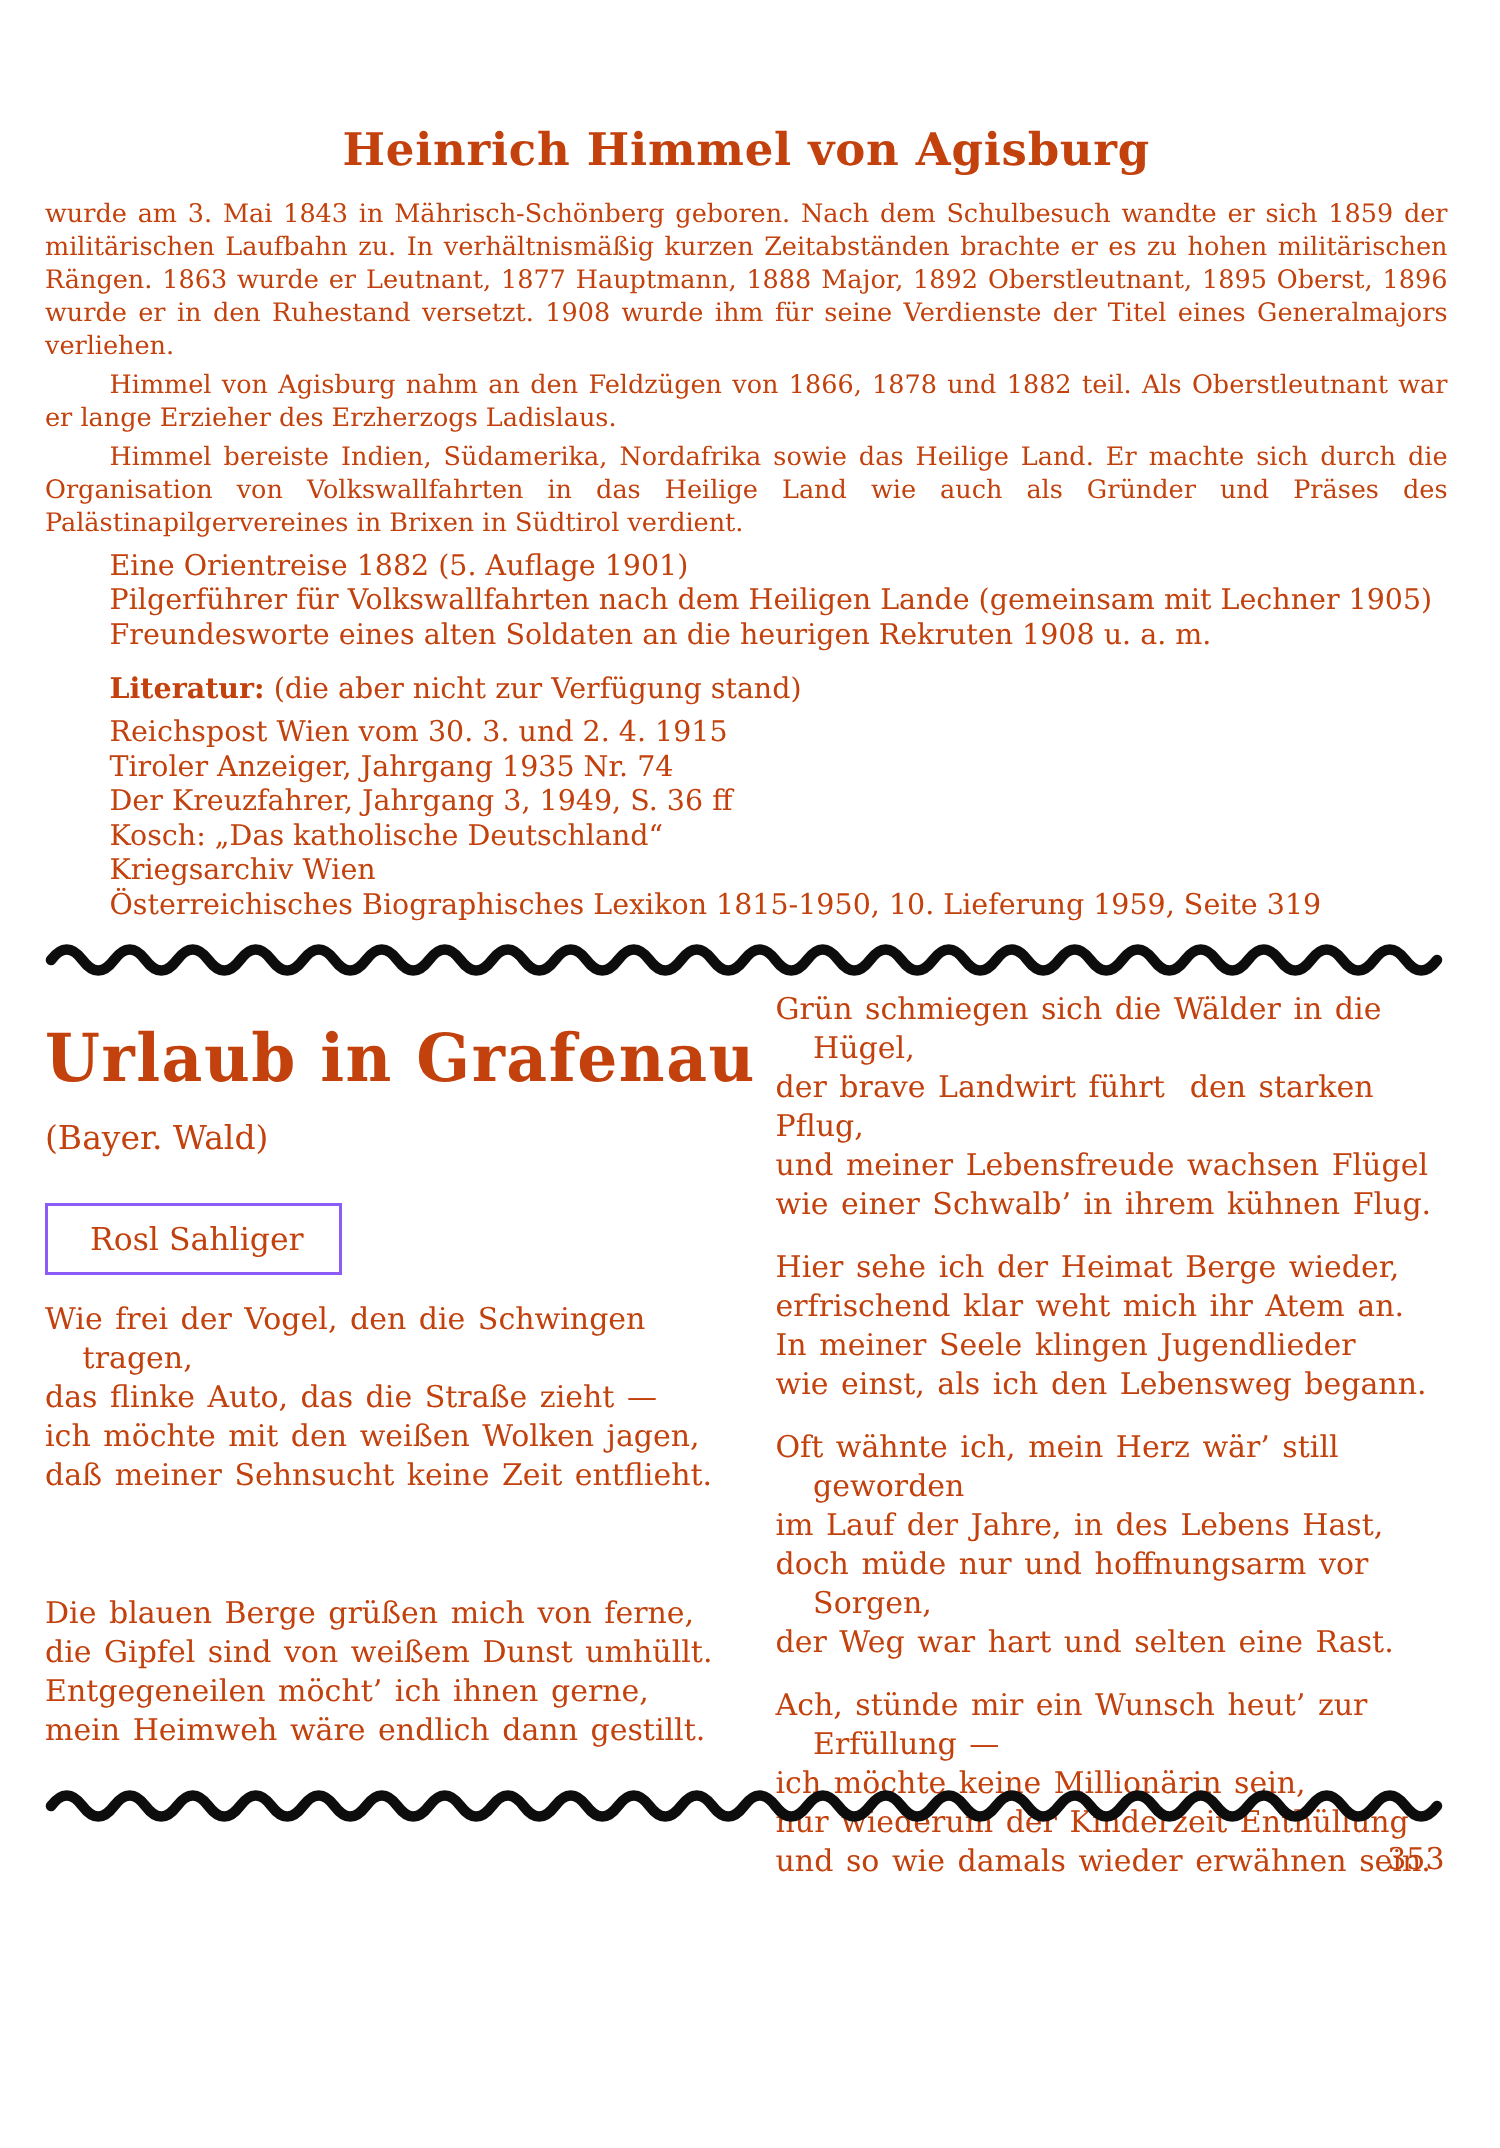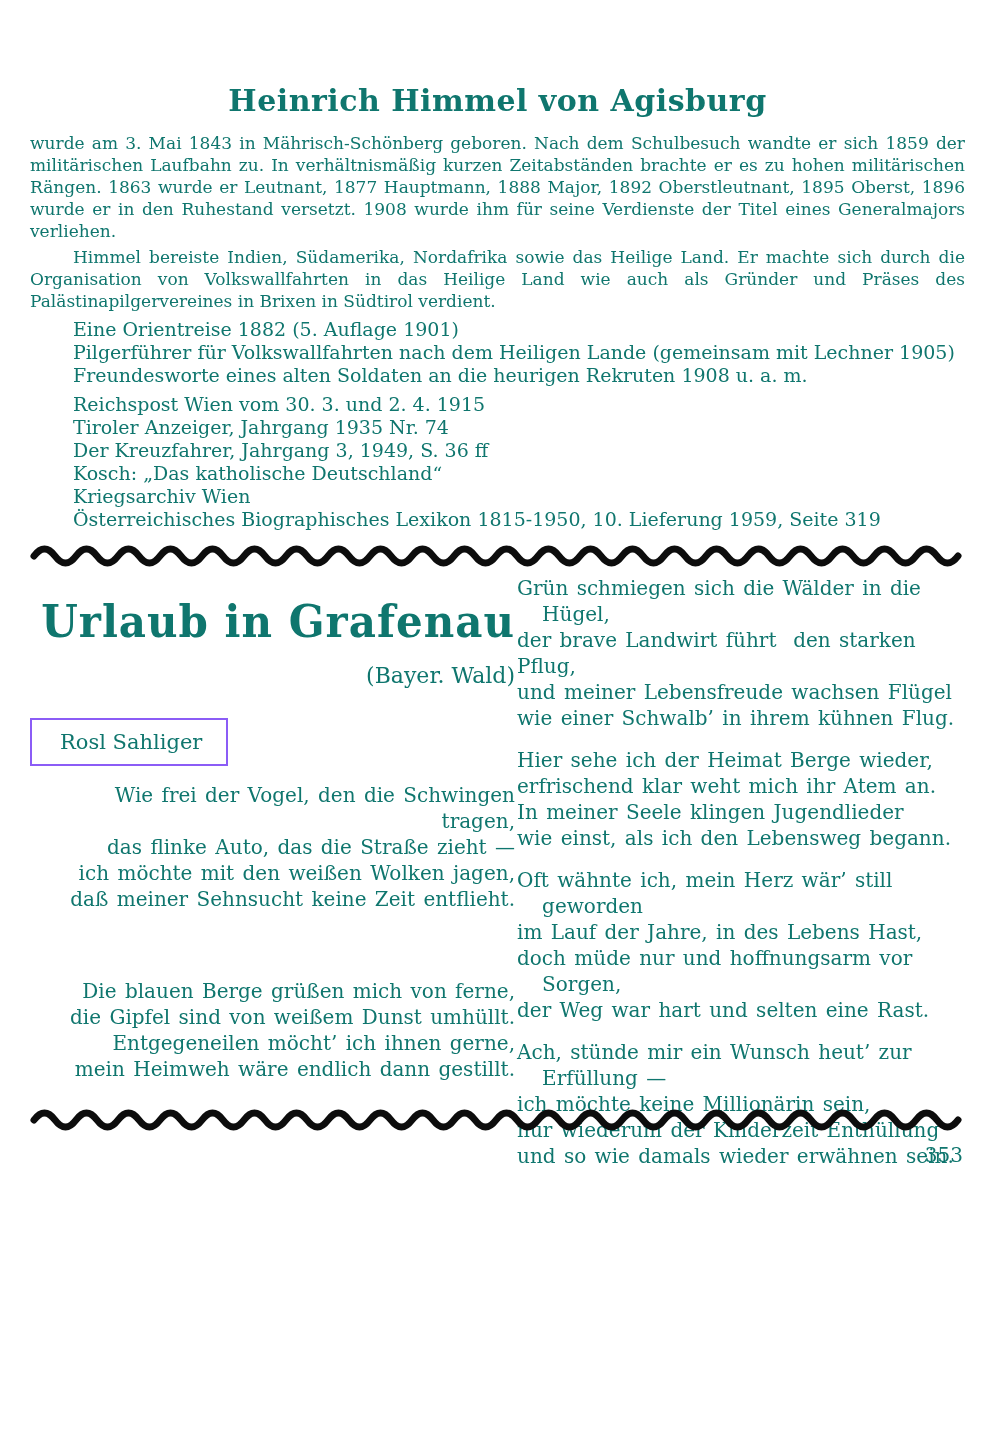--- a/index.html
+++ b/index.html
@@ -1,21 +1,21 @@
 <!DOCTYPE html>
 <html lang="de"><head>
 <meta charset="utf-8">
 <style>
   html,body{margin:0;padding:0;background:#ffffff;}
   .page{
     position:relative;
     width:1000px;height:1432px;
     box-sizing:border-box;
     background:#ffffff;
-    color:#0f766e;
+    color:#c2410c;
     font-family:"DejaVu Serif", serif;
     padding:0 35px 0 30px;
     overflow:hidden;
   }
   h1.doc-title{
     font-size:30px;
     line-height:34px;
     text-align:center;
     font-weight:700;
     margin:84px 0 14px 0;
@@ -41,21 +41,21 @@
     margin:13px 0 0 43px;
   }
   .lit-heading .lbl{ font-weight:700; }
   svg.wave{ display:block; margin:12px 0 0 0; }
   svg.wave path{ fill:none; stroke:#0d0d0d; stroke-width:7; stroke-linecap:round; }
   .columns{
     display:flex;
     margin-top:6px;
     height:520px;
   }
-  .col-left{ width:485px;text-align:right; }
+  .col-left{ width:485px; }
   .col-right{ flex:1; padding-left:2px; }
   .poem-title{
     font-size:42px;
     line-height:48px;
     font-weight:700;
     margin-top:22px;
     letter-spacing:1px;
     transform:scaleY(1.05);
     transform-origin:left top;
   }
@@ -89,26 +89,28 @@
   }
 </style>
 </head>
 <body>
 
 <div class="page">
 
   <h1 class="doc-title">Heinrich Himmel von Agisburg</h1>
 
   <p class="para first">wurde am 3. Mai 1843 in Mährisch-Schönberg geboren. Nach dem Schulbesuch wandte er sich 1859 der militärischen Laufbahn zu.  In verhältnismäßig kurzen Zeitabständen brachte er es zu hohen militärischen Rängen. 1863 wurde er Leutnant, 1877 Hauptmann, 1888 Major, 1892 Oberstleutnant, 1895 Oberst, 1896 wurde er in den Ruhestand versetzt. 1908 wurde ihm für seine Verdienste der Titel eines Generalmajors verliehen.</p>
+  <p class="para">Himmel von Agisburg nahm an den Feldzügen von 1866, 1878 und 1882 teil. Als Oberstleutnant war er lange Erzieher des Erzherzogs Ladislaus.</p>
   <p class="para">Himmel bereiste Indien, Südamerika, Nordafrika sowie das Heilige Land. Er machte sich durch die Organisation von Volkswallfahrten in das Heilige Land wie auch als Gründer und Präses des Palästinapilgervereines in Brixen in Südtirol verdient.</p>
 
   <div class="block">Eine Orientreise 1882 (5. Auflage 1901)
 Pilgerführer für Volkswallfahrten nach dem Heiligen Lande (gemeinsam mit Lechner 1905)
 Freundesworte eines alten Soldaten an die heurigen Rekruten 1908 u. a. m.</div>
 
+  <p class="lit-heading"><span class="lbl">Literatur:</span><span> (die aber nicht zur Verfügung stand)</span></p>
 
   <div class="block">Reichspost Wien vom 30. 3. und 2. 4. 1915
 Tiroler Anzeiger, Jahrgang 1935 Nr. 74
 Der Kreuzfahrer, Jahrgang 3, 1949, S. 36 ff
 Kosch: „Das katholische Deutschland“
 Kriegsarchiv Wien
 Österreichisches Biographisches Lexikon 1815-1950, 10. Lieferung 1959, Seite 319</div>
 
   <svg class="wave" width="935" height="26" aria-hidden="true">
       <path d="M4 13 Q 14.5 -1 25 13 Q 35.5 27 46 13 Q 56.5 -1 67 13 Q 77.5 27 88 13 Q 98.5 -1 109 13 Q 119.5 27 130 13 Q 140.5 -1 151 13 Q 161.5 27 172 13 Q 182.5 -1 193 13 Q 203.5 27 214 13 Q 224.5 -1 235 13 Q 245.5 27 256 13 Q 266.5 -1 277 13 Q 287.5 27 298 13 Q 308.5 -1 319 13 Q 329.5 27 340 13 Q 350.5 -1 361 13 Q 371.5 27 382 13 Q 392.5 -1 403 13 Q 413.5 27 424 13 Q 434.5 -1 445 13 Q 455.5 27 466 13 Q 476.5 -1 487 13 Q 497.5 27 508 13 Q 518.5 -1 529 13 Q 539.5 27 550 13 Q 560.5 -1 571 13 Q 581.5 27 592 13 Q 602.5 -1 613 13 Q 623.5 27 634 13 Q 644.5 -1 655 13 Q 665.5 27 676 13 Q 686.5 -1 697 13 Q 707.5 27 718 13 Q 728.5 -1 739 13 Q 749.5 27 760 13 Q 770.5 -1 781 13 Q 791.5 27 802 13 Q 812.5 -1 823 13 Q 833.5 27 844 13 Q 854.5 -1 865 13 Q 875.5 27 886 13 Q 896.5 -1 907 13 Q 917.5 27 928 13"></path>

